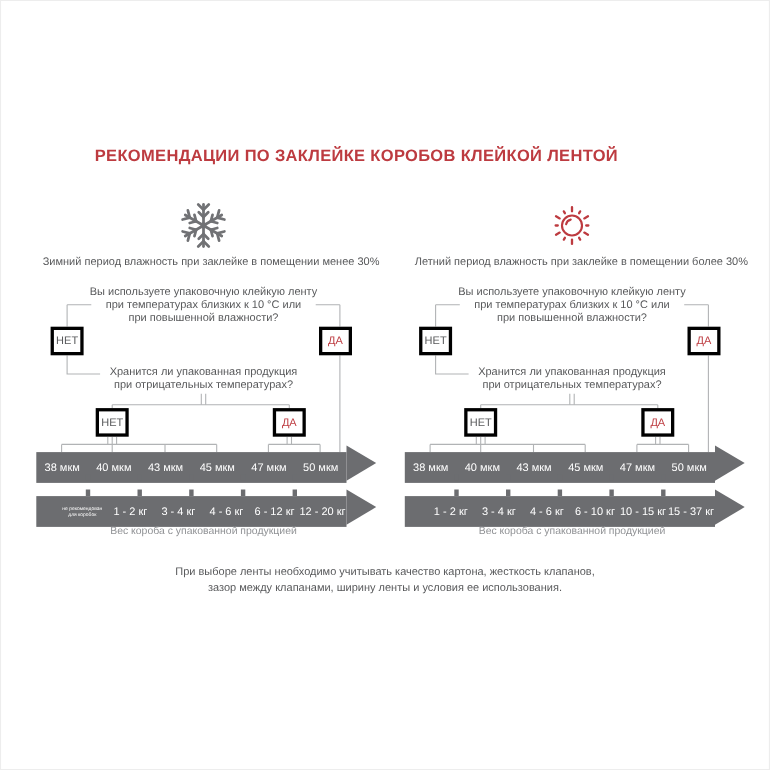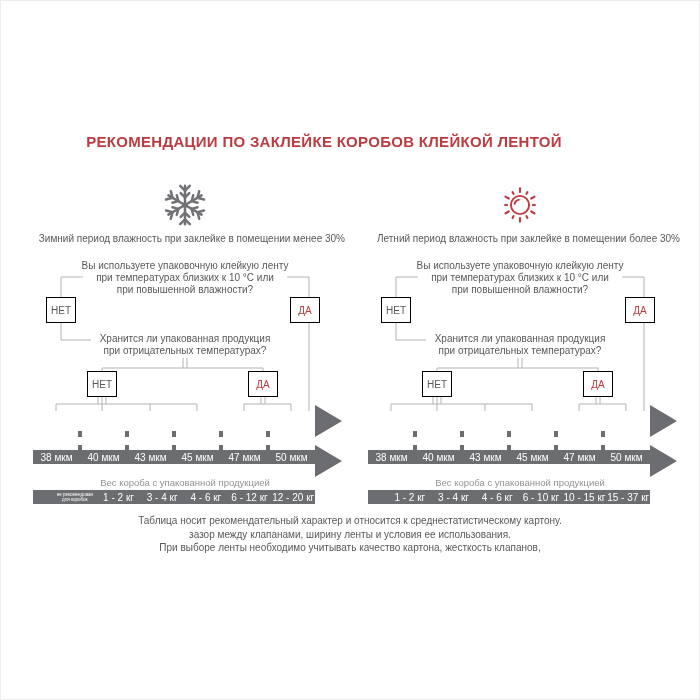--- a/index.html
+++ b/index.html
@@ -36,34 +36,34 @@
   .chart.summer { left: 360px; }
 
   .connectors { position: absolute; top: 0; left: 0; width: 320px; height: 235px; }
 
   .question { position: absolute; width: 320px; text-align: center; font-size: 10px; line-height: 12px; color: #57585a; }
   .q1 { top: 2px; }
   .q2 { top: 75px; }
 
   .answer-box {
     position: absolute; width: 30px; height: 26px;
-    border: 1px solid #000000; background: #ffffff;
+    border: 3px solid #000000; background: #ffffff;
     display: flex; align-items: center; justify-content: center;
     font-size: 10px;
   }
   .answer-no { color: #57585a; }
   .answer-yes { color: #bd3b40; }
   .box-no1 { left: 21px; top: 39px; }
   .box-yes1 { left: 265px; top: 39px; }
   .box-no2 { left: 62px; top: 113px; }
   .box-yes2 { left: 223px; top: 113px; }
 
   .bar {
-    position: absolute; left: 8px; width: 282px; height: 14px;
-    background: #6c6d70; display: flex; margin-top: 39px;
+    position: absolute; left: 8px; width: 282px; height: 28px;
+    background: #6c6d70; display: flex;
   }
   .bar-thickness { top: 153px; }
   .bar-weight { top: 193px; padding-left: 20px; }
   .bar-arrowhead {
     position: absolute; left: 290px; width: 0; height: 0;
     border-top: 16px solid transparent;
     border-bottom: 16px solid transparent;
     border-left: 27px solid #6c6d70;
   }
   .arrow-thickness { top: 147px; }
@@ -268,16 +268,15 @@
     <span class="bar-segment">6 - 10 кг</span>
     <span class="bar-segment">10 - 15 кг</span>
     <span class="bar-segment">15 - 37 кг</span>
   </div>
   <div class="bar-arrowhead arrow-weight"></div>
 
   <div class="bar-caption">Вес короба с упакованной продукцией</div>
 </div>
 
 <div class="footer">
-  <div>Таблица носит рекомендательный характер и относится к среднестатистическому картону.</div>
+  <div>При выборе ленты необходимо учитывать качество картона, жесткость клапанов,</div>
   <div>зазор между клапанами, ширину ленты и условия ее использования.</div>
-  <div>При выборе ленты необходимо учитывать качество картона, жесткость клапанов,</div>
 </div>
 
 </body></html>

